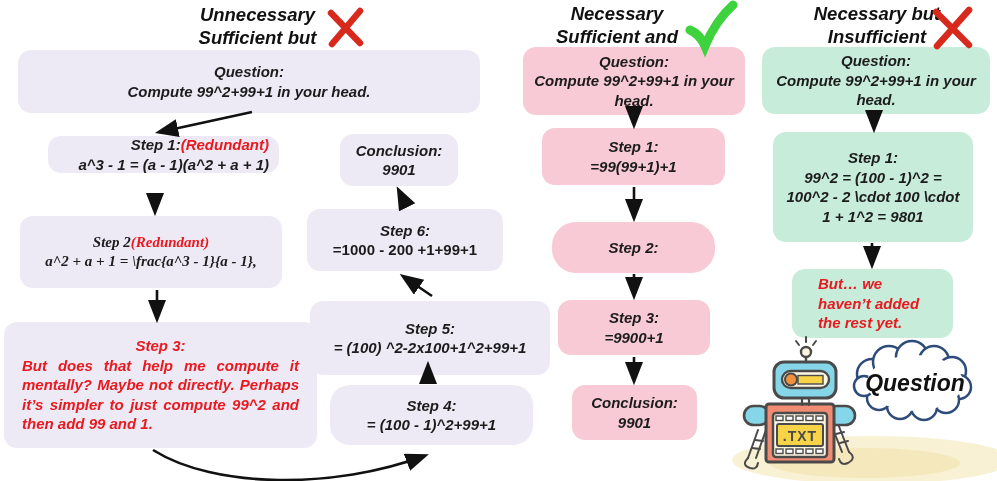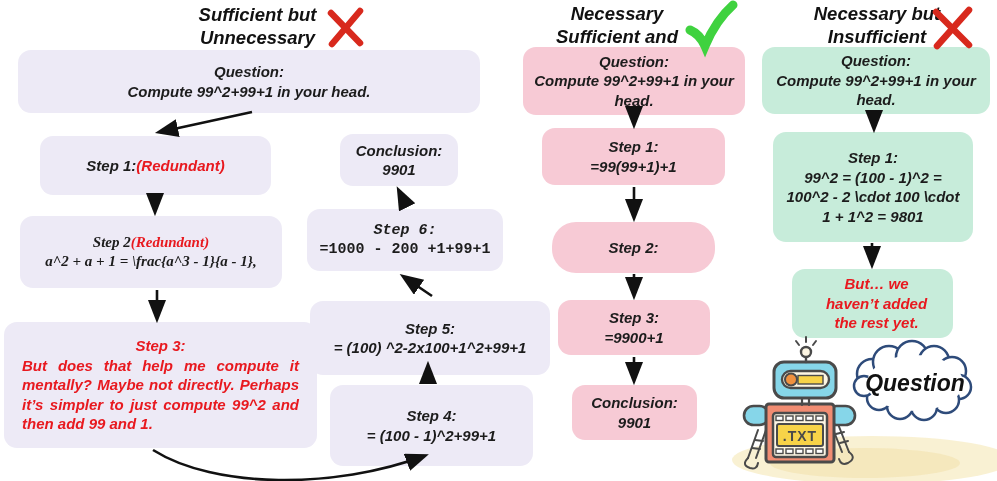--- a/index.html
+++ b/index.html
@@ -8,72 +8,73 @@
   .box{position:absolute;border-radius:13px;display:flex;flex-direction:column;
        justify-content:center;text-align:center;font-style:italic;font-weight:600;
        color:#1c1c1c;line-height:1.3;font-size:15px;padding:4px 10px;box-sizing:border-box;}
   .lav{background:#edeaf6;}
   .pink{background:#f7cad5;}
   .grn{background:#c7ecda;}
   .red{color:#e8191f;}
   .col-title{position:absolute;text-align:center;font-style:italic;font-weight:700;
              font-size:18.5px;color:#111;line-height:1.25;}
   .just{text-align:justify;text-align-last:left;padding:0 8px;}
-  .leftalign{text-align:center;padding-left:16px;padding-right:8px;}
+  .leftalign{text-align:left;padding-left:16px;padding-right:8px;}
   .upright{font-style:normal;}
   svg.overlay{position:absolute;left:0;top:0;z-index:6;pointer-events:none;}
   .boxlayer{position:absolute;inset:0;z-index:2;}
 </style>
 </head>
 <body>
 
 <div class="canvas">
 
   <div class="boxlayer">
 
     <div class="col-title" style="left:150px;top:3px;width:215px;">
+      <div>Unnecessary</div>
       <div>Sufficient but</div>
-      <div>Unnecessary</div>
     </div>
 
     <div class="box lav" style="left:18px;top:50px;width:462px;height:63px;">
       <div>Question:</div>
       <div>Compute 99^2+99+1 in your head.</div>
     </div>
 
-    <div class="box lav" style="left:40px;top:136px;width:231px;height:59px;">
+    <div class="box lav" style="left:48px;top:136px;width:231px;height:37px;text-align:right;">
       <div><span>Step 1:</span><span class="red">(Redundant)</span></div>
+      <div>a^3 - 1 = (a - 1)(a^2 + a + 1)</div>
     </div>
 
     <div class="box lav" style="left:20px;top:216px;width:262px;height:72px;font-family:Liberation Serif, serif;">
       <div><span>Step 2</span><span class="red">(Redundant)</span></div>
       <div>a^2 + a + 1 = \frac{a^3 - 1}{a - 1},</div>
     </div>
 
     <div class="box lav" style="left:4px;top:322px;width:313px;height:126px;">
       <div class="red">Step 3:</div>
       <div class="red just">But does that help me compute it mentally?  Maybe not directly. Perhaps it’s simpler to just compute 99^2 and then add 99 and 1.</div>
     </div>
 
     <div class="box lav" style="left:340px;top:134px;width:118px;height:52px;">
       <div>Conclusion:</div>
       <div>9901</div>
     </div>
 
-    <div class="box lav" style="left:307px;top:209px;width:196px;height:62px;font-family:Liberation Mono, monospace;">
+    <div class="box lav" style="left:307px;top:209px;width:196px;height:62px;">
       <div>Step 6:</div>
       <div class="upright">=1000 - 200 +1+99+1</div>
     </div>
 
     <div class="box lav" style="left:310px;top:301px;width:240px;height:74px;">
       <div>Step 5:</div>
       <div>= (100) ^2-2x100+1^2+99+1</div>
     </div>
 
-    <div class="box lav" style="left:330px;top:385px;width:203px;height:81px;">
+    <div class="box lav" style="left:330px;top:385px;width:203px;height:60px;border-radius:20px;">
       <div>Step 4:</div>
       <div>= (100 - 1)^2+99+1</div>
     </div>
 
     <div class="col-title" style="left:532px;top:2px;width:170px;">
       <div>Necessary</div>
       <div>Sufficient and</div>
     </div>
 
     <div class="box pink" style="left:523px;top:47px;width:222px;height:68px;">

